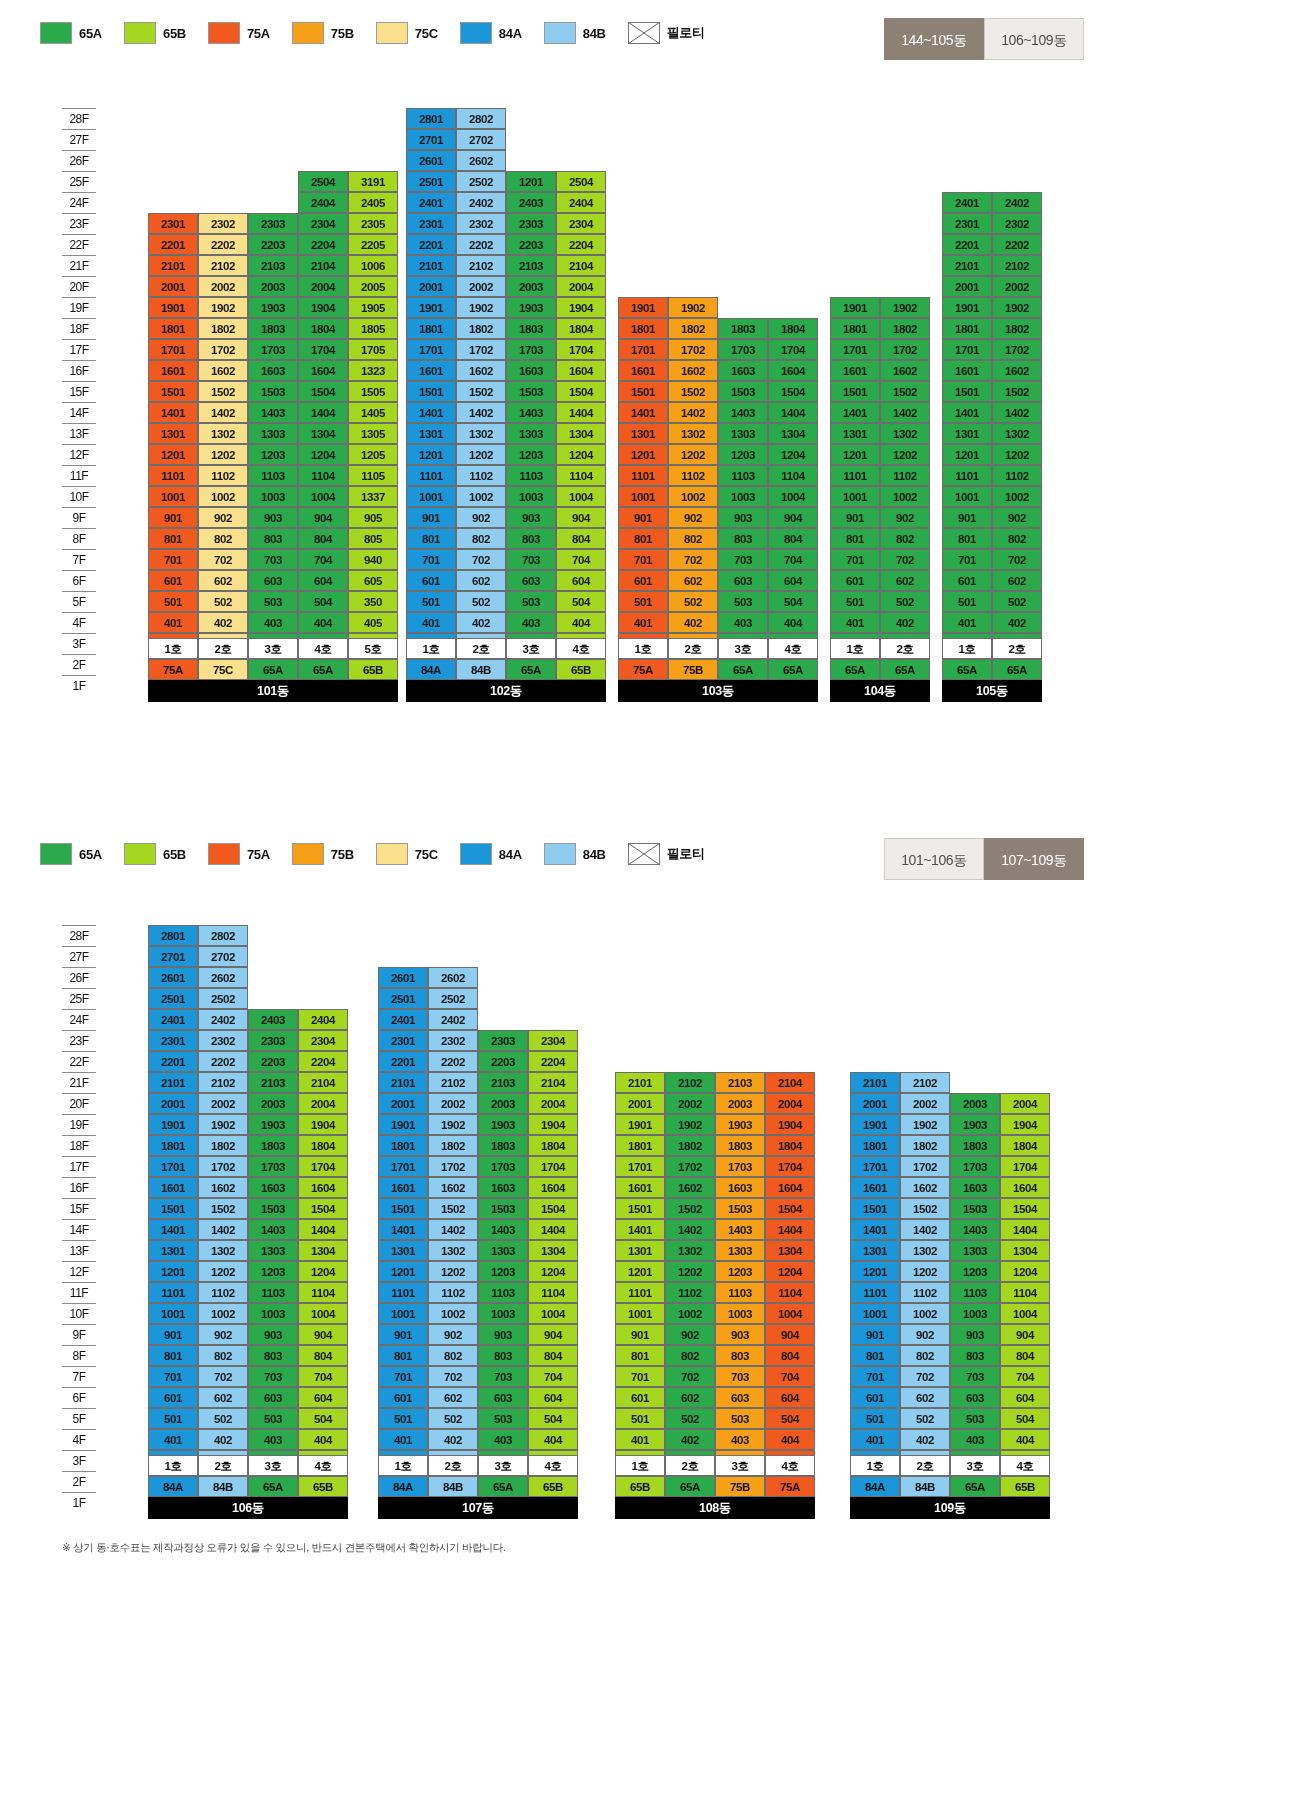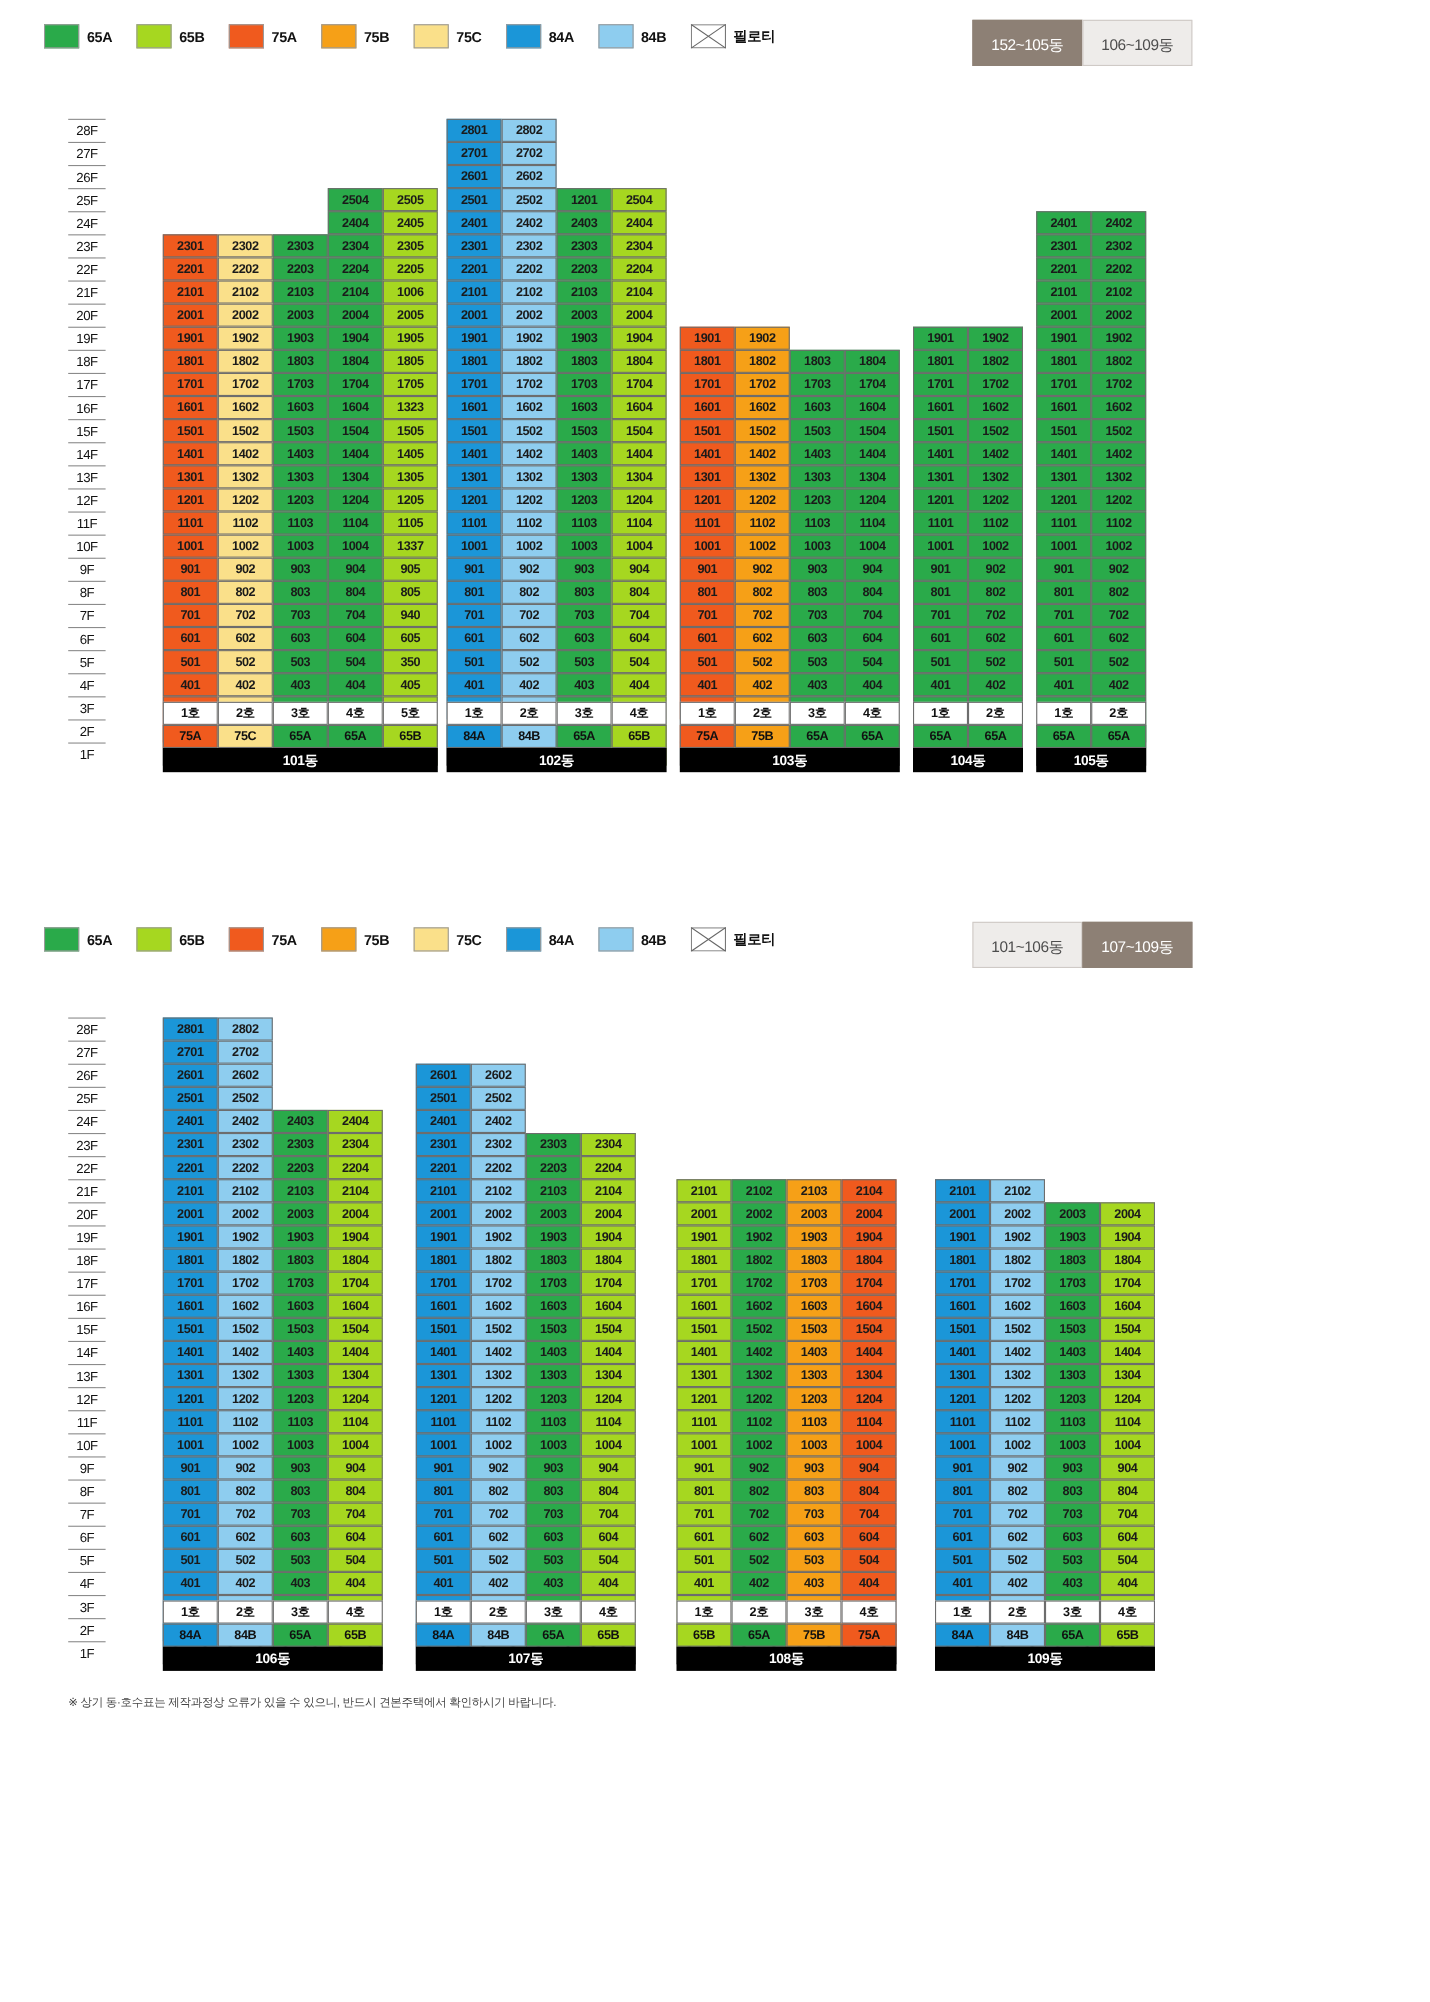--- a/index.html
+++ b/index.html
@@ -104,21 +104,21 @@
       <div class="lg-item">
         <div class="lg-sw" style="position: relative; background: rgb(255, 255, 255); border: none;"><svg width="32" height="22" viewBox="0 0 32 22">
             <rect x="0.5" y="0.5" width="31" height="21" fill="#fff" stroke="#777"></rect>
             <line x1="0" y1="0" x2="32" y2="22" stroke="#666"></line>
             <line x1="32" y1="0" x2="0" y2="22" stroke="#666"></line>
           </svg></div>
         <span class="lg-lb">필로티</span>
       </div>
     </div>
   <div class="toggle" id="toggle-top" style="left: 884px; top: 18px;">
-      <div class="tg-btn tg-on">152~105동</div>
+      <div class="tg-btn tg-on">144~105동</div>
       <div class="tg-btn tg-off">106~109동</div>
     </div>
   <div class="floors" id="floors-top" style="left: 62px; top: 108px;">
       <div class="fl" style="top: 0px;">28F</div>
       <div class="fl" style="top: 21px;">27F</div>
       <div class="fl" style="top: 42px;">26F</div>
       <div class="fl" style="top: 63px;">25F</div>
       <div class="fl" style="top: 84px;">24F</div>
       <div class="fl" style="top: 105px;">23F</div>
       <div class="fl" style="top: 126px;">22F</div>
@@ -140,21 +140,21 @@
       <div class="fl" style="top: 462px;">6F</div>
       <div class="fl" style="top: 483px;">5F</div>
       <div class="fl" style="top: 504px;">4F</div>
       <div class="fl" style="top: 525px;">3F</div>
       <div class="fl" style="top: 546px;">2F</div>
       <div class="fl" style="top: 567px;">1F</div>
     </div>
   <div id="blds-top">
       <div class="bld" style="left: 148px; top: 0px;">
         <div class="cell t65A" style="left: 150px; top: 171px;">2504</div>
-        <div class="cell t65B" style="left: 200px; top: 171px;">2505</div>
+        <div class="cell t65B" style="left: 200px; top: 171px;">3191</div>
         <div class="cell t65A" style="left: 150px; top: 192px;">2404</div>
         <div class="cell t65B" style="left: 200px; top: 192px;">2405</div>
         <div class="cell t75A" style="left: 0px; top: 213px;">2301</div>
         <div class="cell t75C" style="left: 50px; top: 213px;">2302</div>
         <div class="cell t65A" style="left: 100px; top: 213px;">2303</div>
         <div class="cell t65A" style="left: 150px; top: 213px;">2304</div>
         <div class="cell t65B" style="left: 200px; top: 213px;">2305</div>
         <div class="cell t75A" style="left: 0px; top: 234px;">2201</div>
         <div class="cell t75C" style="left: 50px; top: 234px;">2202</div>
         <div class="cell t65A" style="left: 100px; top: 234px;">2203</div>

